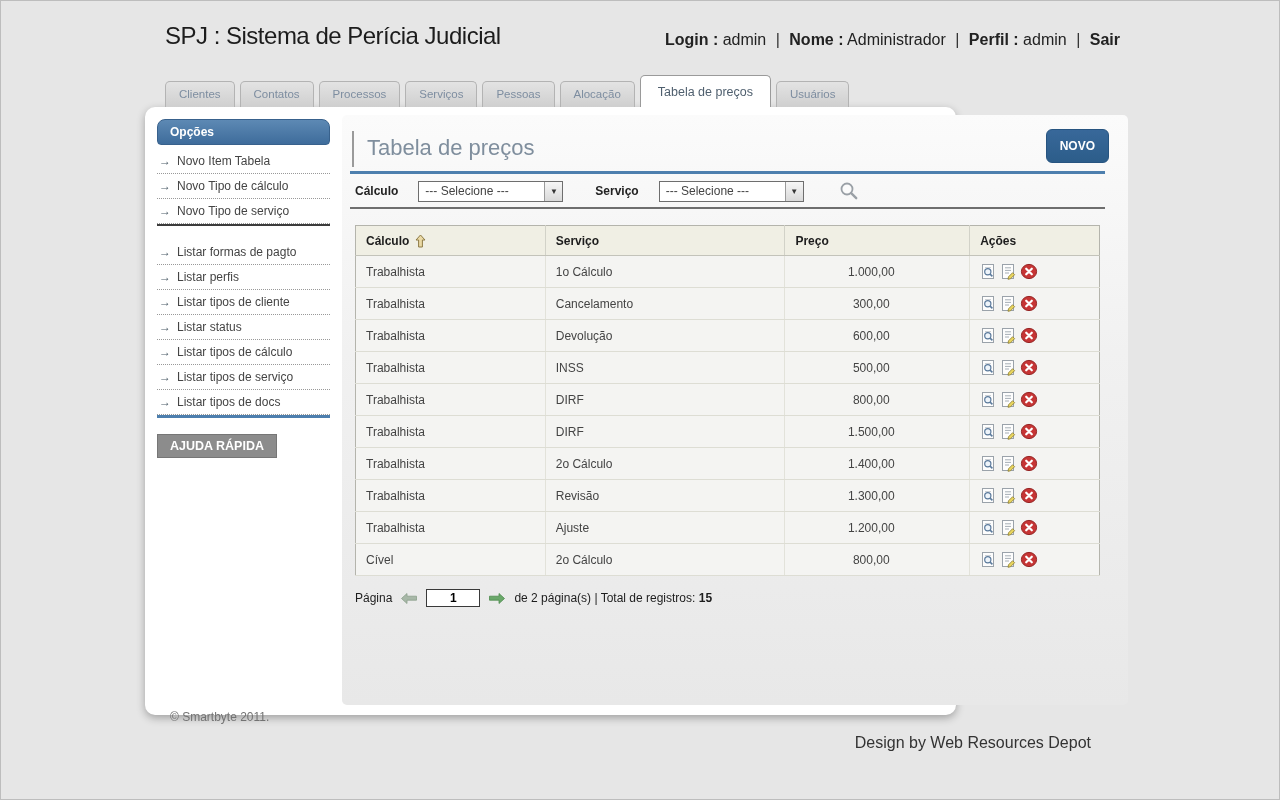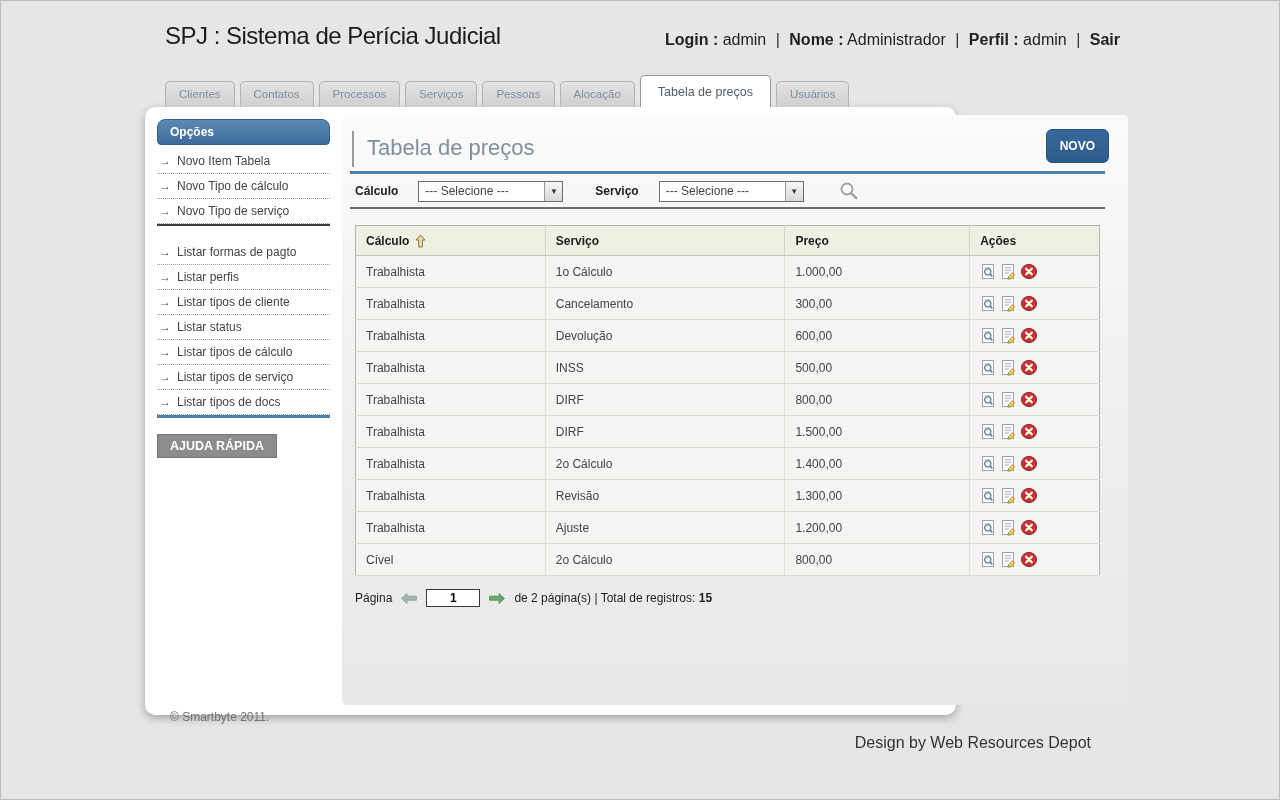--- a/index.html
+++ b/index.html
@@ -134,21 +134,21 @@
   }
   .price-table th:last-child { border-right:none; }
   .sort-icon { vertical-align:-3px; margin-left:6px; }
   .price-table td {
     background:#f4f4f2; font-size:12px; color:#444;
     padding:7px 10px; height:30px;
     border-top:1px solid #0f172a; border-bottom:1px solid #ddddd4;
     border-right:1px solid #e2e2da;
   }
   .price-table td:last-child { border-right:none; }
-  .td-preco { text-align:left; padding-right:22px !important; }
+  .td-preco { text-align:center; padding-right:22px !important; }
   .td-acoes .act-icon { vertical-align:middle; margin-right:3px; cursor:pointer; }
 
   
   .pagination {
     display:flex; align-items:center; gap:9px;
     margin:13px 0 0 13px; font-size:12px; color:#1d1d1d;
   }
   .page-input {
     width:54px; height:18px; border:1px solid #3a3a3a; background:#fff;
     text-align:center; font-weight:bold; font-size:12px;

